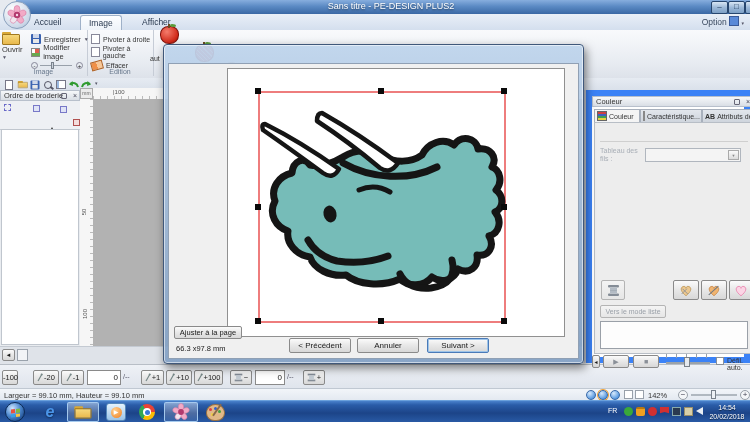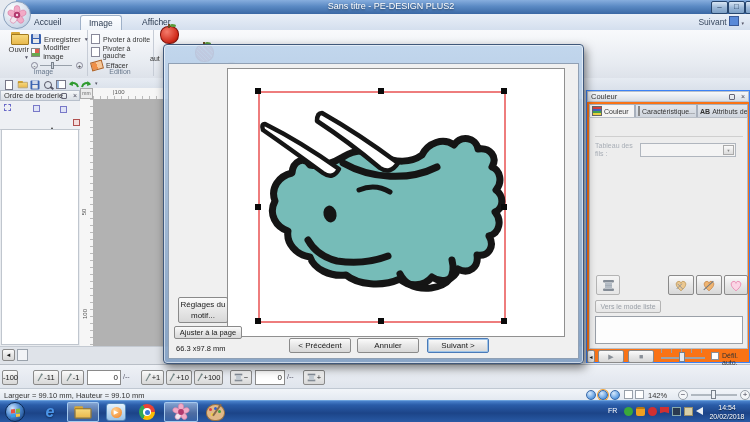--- a/index.html
+++ b/index.html
@@ -24,21 +24,21 @@
   .rtab{top:1px;height:14px;line-height:14px;padding:0 8px;font-size:8.5px;color:#2a3a50;}
   .rtab.active{background:linear-gradient(#fdfeff,#eef3f9);border:1px solid #9fb1c8;
     border-bottom:none;border-radius:3px 3px 0 0;}
   .option-cluster{right:6px;top:2px;height:12px;color:#3a4a60;font-size:8.5px;}
   
   .ribbon{left:0;top:30px;width:750px;height:48px;
     background:linear-gradient(#f9fafc,#e7ebf1 70%,#dde2ea);border-bottom:1px solid #b8c0ca;}
   .rgroup{top:0;height:46px;border-right:1px solid #c6ccd6;}
   .rgroup-label{left:0;bottom:1px;width:100%;text-align:center;font-size:7px;color:#68788c;}
   .rbtn{display:flex;align-items:center;gap:3px;font-size:7.5px;color:#333;height:12px;}
-  .bigbtn{display:flex;flex-direction:column;align-items:flex-end;font-size:7.5px;color:#333;}
+  .bigbtn{display:flex;flex-direction:column;align-items:flex-start;font-size:7.5px;color:#333;}
   .drop{font-size:5px;color:#556;}
   
   .folder-ico{width:18px;height:13px;position:relative;}
   .folder-ico:before{content:"";position:absolute;left:0;top:0;width:9px;height:4px;
     background:#d8a838;border-radius:1px 1px 0 0;}
   .folder-ico:after{content:"";position:absolute;left:0;top:2px;width:18px;height:11px;
     background:linear-gradient(#f6d87c,#e8b84c);border:1px solid #a07820;border-radius:1px;box-sizing:border-box;}
   .disk-ico{width:10px;height:10px;background:#3a62b0;border-radius:1px;position:relative;}
   .disk-ico:before{content:"";position:absolute;left:2px;top:0;width:6px;height:4px;background:#cfd8ea;}
   .disk-ico:after{content:"";position:absolute;left:2px;top:5px;width:6px;height:4px;background:#e8e8e8;}
@@ -93,21 +93,21 @@
     background:linear-gradient(rgba(190,212,236,.92),rgba(130,160,196,.92));
     border:1px solid #40587a;border-radius:4px;
     box-shadow:2px 4px 10px rgba(0,0,0,.5),inset 0 0 0 1px rgba(255,255,255,.55);}
   .dlg-title{left:5px;top:3px;font-size:8.5px;color:#102438;text-shadow:0 1px 1px rgba(255,255,255,.6);}
   .dlg-body{left:4px;top:18px;width:409px;height:294px;background:#f0f0f0;border:1px solid #90a0b4;}
   .img-panel{left:58px;top:4px;width:336px;height:267px;background:#fff;border:1px solid #909090;}
   .selrect-line{background:#ee7d7d;}
   .handle{width:6px;height:6px;background:#0a0a0a;z-index:5;}
   .dlg-btn{font-size:8px;line-height:12px;}
   
-  .rpanel{left:586px;top:90px;width:164px;height:273px;background:#f97316;border:1px solid #3b82f6;box-sizing:border-box;z-index:10;}
+  .rpanel{left:586px;top:90px;width:164px;height:273px;background:#ffffff;border:6px solid #3b82f6;box-sizing:border-box;z-index:10;}
   .rtab2{height:13px;line-height:13px;font-size:7px;color:#333;border:1px solid #a8b0bc;border-bottom:none;
     background:linear-gradient(#e2e6ec,#cfd5dd);display:flex;align-items:center;gap:2px;padding:0 2px;box-sizing:border-box;overflow:hidden;white-space:nowrap;}
   .rtab2.active{background:#f4f4f4;}
   .color-ico{width:8px;height:8px;background:linear-gradient(#d04040 25%,#4060c0 25% 50%,#40a050 50% 75%,#e8d040 75%);border:1px solid #666;}
   .attr-ico{width:8px;height:8px;background:linear-gradient(135deg,#f090b8 50%,#90a8e0 50%);border:1px solid #888;}
   .heart{width:14px;height:13px;display:block;}
   
   .stitchbar{left:0;top:364px;width:750px;height:24px;background:linear-gradient(#eef1f6,#dfe4ec);
     border-top:1px solid #b8bec6;}
   .sbtn{top:5px;height:15px;font-size:7.5px;line-height:13px;display:flex;align-items:center;justify-content:center;gap:1px;}
@@ -156,21 +156,21 @@
     <div class="abs winbtn" style="right:38px;"><span>–</span></div>
     <div class="abs winbtn" style="right:21px;"><span>□</span></div>
     <div class="abs winbtn" style="right:4px;"><span>×</span></div>
   </div>
 
   <div class="abs tabrow">
     <div class="abs rtab" style="left:26px;text-align:right;">Accueil</div>
     <div class="abs rtab active" style="left:80px;">Image</div>
     <div class="abs rtab" style="left:134px;">Afficher</div>
     <div class="abs option-cluster">
-      <span>Suivant</span>
+      <span>Option</span>
       <span style="display:inline-block;width:8px;height:8px;background:#5a8ad8;border:1px solid #3a5a98;vertical-align:-1px;"></span>
       <span class="drop">▾</span>
     </div>
   </div>
 
   <div class="abs" style="left:3px;top:1px;width:26px;height:26px;border-radius:50%;z-index:35;
        background:radial-gradient(circle at 35% 30%,#ffffff,#ccd8e8 70%,#9ab0cc);border:1px solid #8aa0bc;
        display:flex;align-items:center;justify-content:center;">
     <svg width="20" height="20" viewBox="0 0 20 20">
       <g>
@@ -374,21 +374,21 @@
           <path d="M1 8 L5 1" stroke="#788" stroke-width="1.2"></path>
           <circle cx="4.7" cy="1.5" r="1" fill="#788"></circle>
         </svg>
       <span>-100</span>
       </span>
     <span class="abs btn sbtn" style="left:33px;width:26px;">
       <svg width="6" height="9" viewBox="0 0 6 9">
           <path d="M1 8 L5 1" stroke="#788" stroke-width="1.2"></path>
           <circle cx="4.7" cy="1.5" r="1" fill="#788"></circle>
         </svg>
-      <span>-11</span>
+      <span>-20</span>
       </span>
     <span class="abs btn sbtn" style="left:61px;width:23px;">
       <svg width="6" height="9" viewBox="0 0 6 9">
           <path d="M1 8 L5 1" stroke="#788" stroke-width="1.2"></path>
           <circle cx="4.7" cy="1.5" r="1" fill="#788"></circle>
         </svg>
       <span>-1</span>
       </span>
     <span class="abs sfield" style="left:87px;width:34px;">0</span>
     <span class="abs" style="left:123px;top:8px;font-size:7px;color:#556;">/--</span>
@@ -535,23 +535,20 @@
           <path d="M 6 31 Q 42 49 80 76 Q 74 87 64 80 Q 30 55 4 37 Q 2 31 6 31 Z" fill="#ffffff" stroke="#151515" stroke-width="4.5" stroke-linejoin="round"></path>
           <path d="M 63 20 Q 100 41 139 70 Q 131 82 121 75 Q 90 49 58 28 Q 58 20 63 20 Z" fill="#ffffff" stroke="#151515" stroke-width="4.5" stroke-linejoin="round"></path>
           <path d="M 84 70 C 112 86, 150 88, 178 74" fill="none" stroke="#151515" stroke-width="7" stroke-linecap="round"></path>
           <path d="M 100 97 Q 116 90 131 99" fill="none" stroke="#151515" stroke-width="5" stroke-linecap="round"></path>
           <ellipse cx="71" cy="121" rx="6.5" ry="8.5" transform="rotate(-12 71 121)" fill="#151515"></ellipse>
           <path d="M 49 147 Q 58 163 78 168 Q 106 172 129 163" fill="none" stroke="#151515" stroke-width="7" stroke-linecap="round"></path>
           <path d="M 193 167 Q 199 191 172 195 Q 149 197 141 181" fill="none" stroke="#151515" stroke-width="7" stroke-linecap="round"></path>
         </svg>
       </div>
 
-      <div class="abs btn dlg-btn" style="left:9px;top:233px;width:50px;height:26px;line-height:11px;padding-top:1px;">
-        <span>Réglages du motif...</span>
-      </div>
       <div class="abs btn dlg-btn" style="left:5px;top:262px;width:68px;height:13px;font-size:7.5px;">
         <span>Ajuster à la page</span>
       </div>
       <div class="abs" style="left:7px;top:280px;font-size:7.5px;color:#222;">66.3 x97.8 mm</div>
 
       <div class="abs btn dlg-btn" style="left:120px;top:274px;width:62px;height:15px;line-height:14px;">
         <span>&lt; Précédent</span>
       </div>
       <div class="abs btn dlg-btn" style="left:188px;top:274px;width:62px;height:15px;line-height:14px;">
         <span>Annuler</span>

